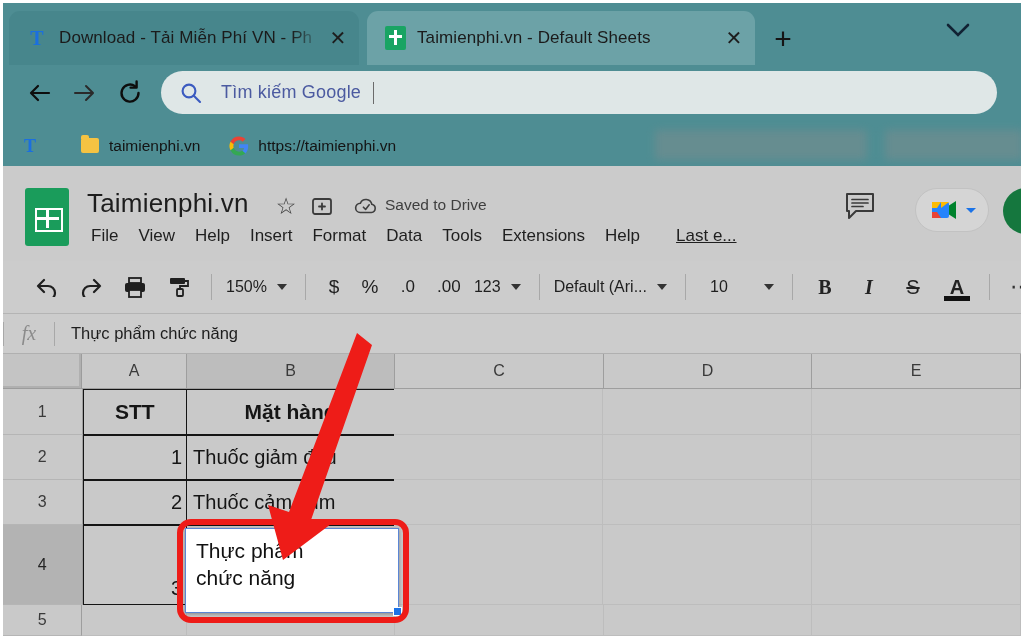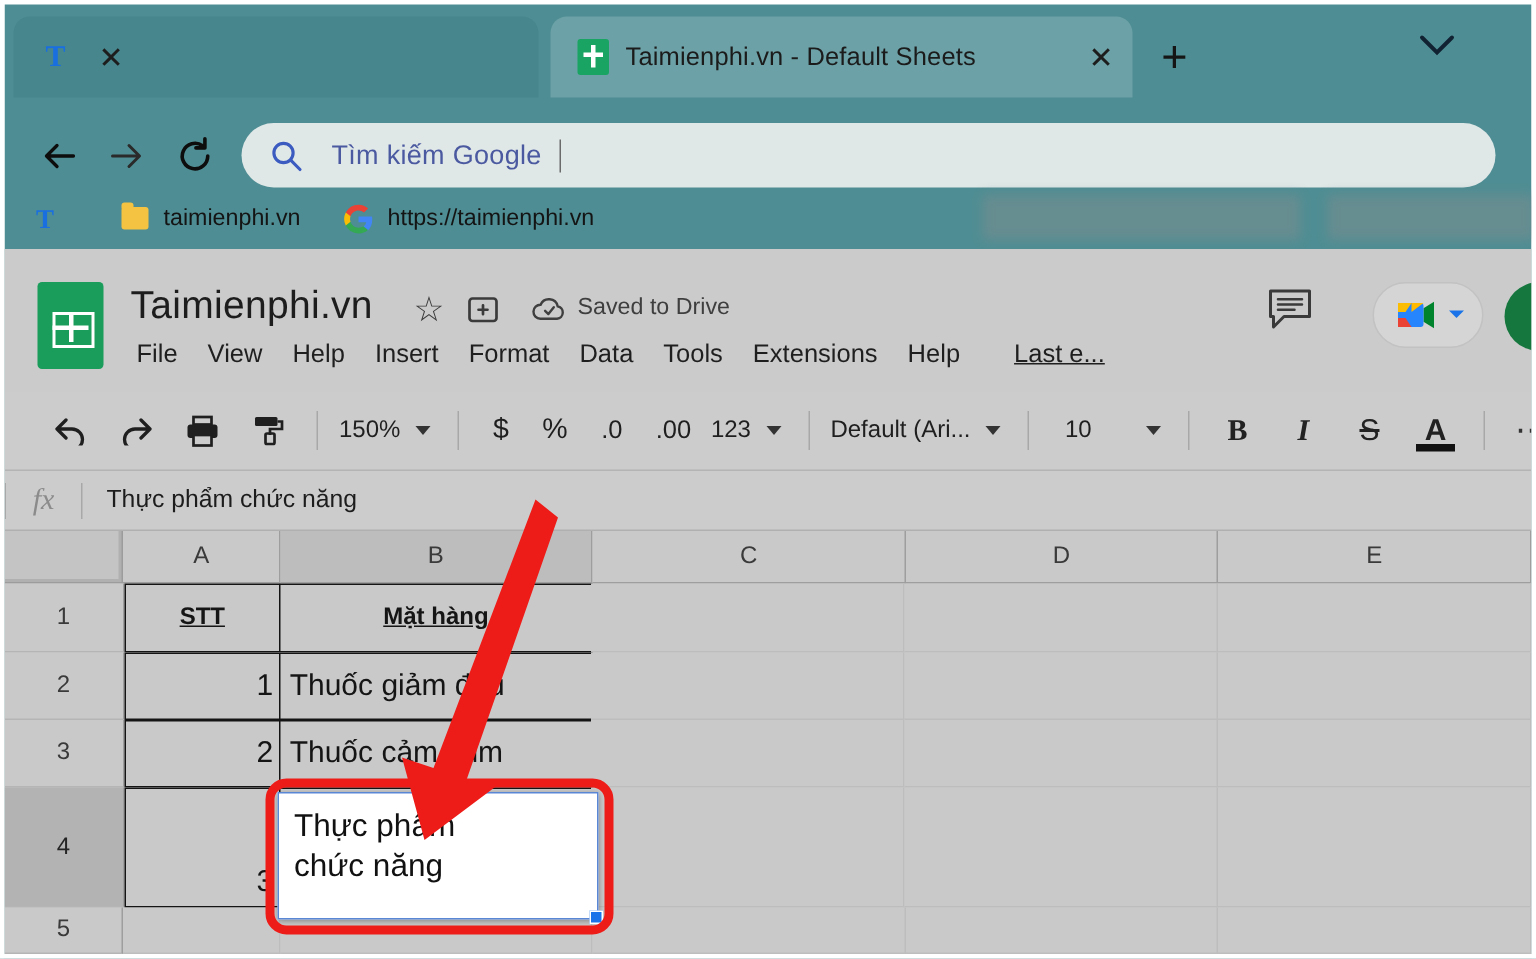--- a/index.html
+++ b/index.html
@@ -98,21 +98,21 @@
   }
   .win-chevron {
     position: absolute; left: 935px; top: 10px;
     width: 40px; height: 34px;
     display: flex; align-items: center; justify-content: center;
   }
   .win-chevron svg { display:block; }
 
   
   .addr-row {
-    position: absolute; left: 0; top: 70px;
+    position: absolute; left: 0; top: 59px;
     width: 905px; height: 60px;
   }
   .nav-btn {
     position: absolute; top: 12px;
     width: 38px; height: 38px;
     display: flex; align-items: center; justify-content: center;
     color: #101010;
   }
   .nav-back  { left: 18px; }
   .nav-fwd   { left: 62px; }
@@ -344,22 +344,21 @@
     padding: 0 6px;
     overflow: hidden;
   }
   .cell.bordered {
     border: 1px solid #141414;
     margin-right: -1px; margin-bottom: -1px;
   }
   .cell.hdr-cell {
     justify-content: center;
     font-weight: 700;
-    font-size: 16px;
-    text-decoration: underline;
+    font-size: 21px;
   }
   .cell.num { justify-content: flex-end; padding-right: 4px; }
   .cell-a { width: 105px; }
   .cell-b { width: 210px; }
   .cell-c { width: 210px; }
   .cell-d { width: 210px; }
   .cell-e { width: 210px; }
 
   
   .edit-cell {
@@ -410,20 +409,21 @@
 <div id="app">
 
   <div class="browser-chrome">
 
     <div class="tab-strip">
 
       <div class="tab inactive">
         <span class="tab-favicon">
           <span class="fav-t">T</span>
         </span>
+        <span class="tab-title">Download - Tải Miễn Phí VN - Ph</span>
         <span class="tab-close">✕</span>
       </div>
 
       <div class="tab active">
         <span class="tab-favicon">
           <span class="fav-sheets"></span>
         </span>
         <span class="tab-title">Taimienphi.vn - Default Sheets</span>
         <span class="tab-close">✕</span>
       </div>

